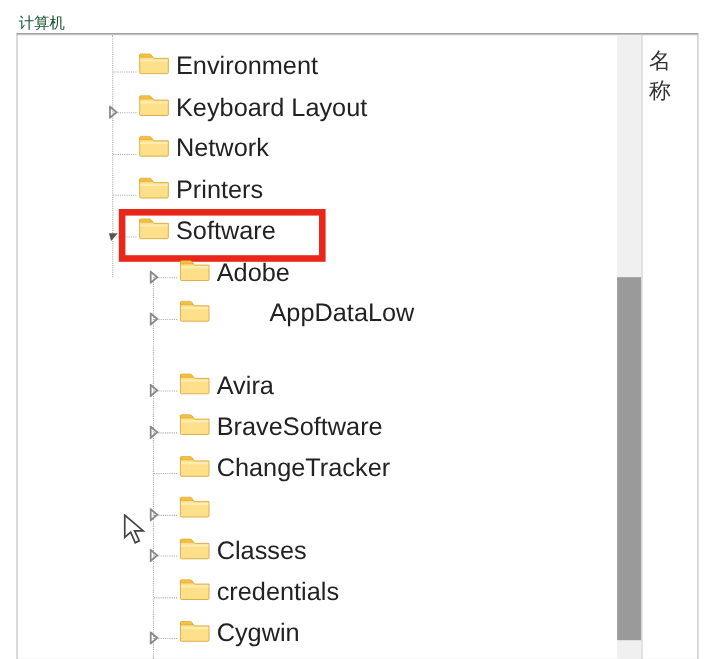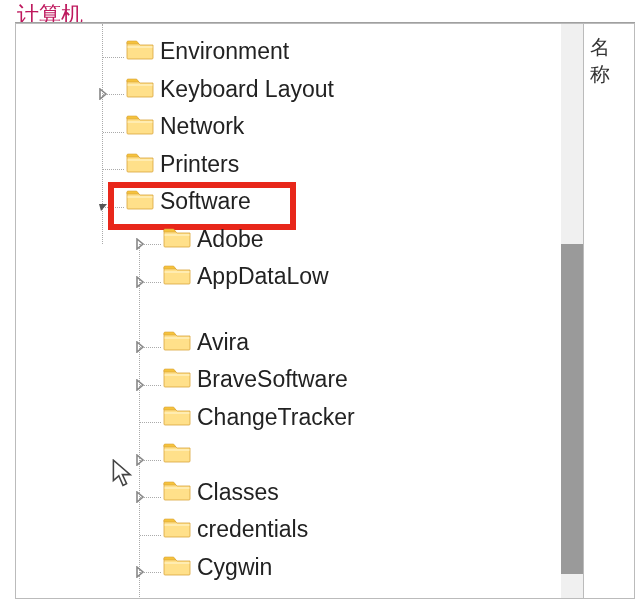--- a/index.html
+++ b/index.html
@@ -15,22 +15,23 @@
     .window-frame {
       position: absolute;
       top: 0; left: 15px;
       width: 620px; height: 599px;
       display: flex;
       flex-direction: column;
     }
     .titlebar {
       height: 22px;
       padding-left: 2px;
-      font-size: 22px;
-      color: #be185d;
+      font-size: 14px;
+      color: #14532d;
+      margin-top: 12px;
     }
     .panes {
       flex: 1;
       display: flex;
       border-top: 1px solid #a0a0a0;
     }
     .left-pane {
       width: 568px;
       border: 1px solid #bbb;
       border-right: none;
@@ -199,21 +200,21 @@
               </span>
               <span class="folder-icon">
                 <svg viewBox="0 0 28 22">
     <path d="M1 4 L11 4 L14 7 L27 7 L27 20 Q27 21 26 21 L2 21 Q1 21 1 20 Z" fill="#ffe08a" stroke="#d9a53a" stroke-width="0.8"></path>
     <path d="M1 4 Q1 3 2 3 L10 3 Q11 3 11.5 4 L13 6 L1 6 Z" fill="#f5c23d" stroke="#d9a53a" stroke-width="0.6"></path>
     <path d="M1.5 8 L26.5 8 L26.5 10 L1.5 10 Z" fill="#fff4cc" opacity="0.6"></path>
   </svg>
               </span>
               <span class="item-label">Adobe</span>
             </div>
-            <div class="tree-item" style="padding-left: 147px;">
+            <div class="tree-item" style="padding-left: 147px; gap: 48px;">
               <div class="hline" style="left: 124px; top: 18.75px; width: 21px;"></div>
               <span class="expander" style="left: 117px; top: 11.75px;">
                 <svg width="10" height="12" viewBox="0 0 10 12">
                   <path d="M2 1 L8 6 L2 11 Z" fill="none" stroke="#888" stroke-width="1.6"></path>
                 </svg>
               </span>
               <span class="folder-icon">
                 <svg viewBox="0 0 28 22">
     <path d="M1 4 L11 4 L14 7 L27 7 L27 20 Q27 21 26 21 L2 21 Q1 21 1 20 Z" fill="#ffe08a" stroke="#d9a53a" stroke-width="0.8"></path>
     <path d="M1 4 Q1 3 2 3 L10 3 Q11 3 11.5 4 L13 6 L1 6 Z" fill="#f5c23d" stroke="#d9a53a" stroke-width="0.6"></path>

